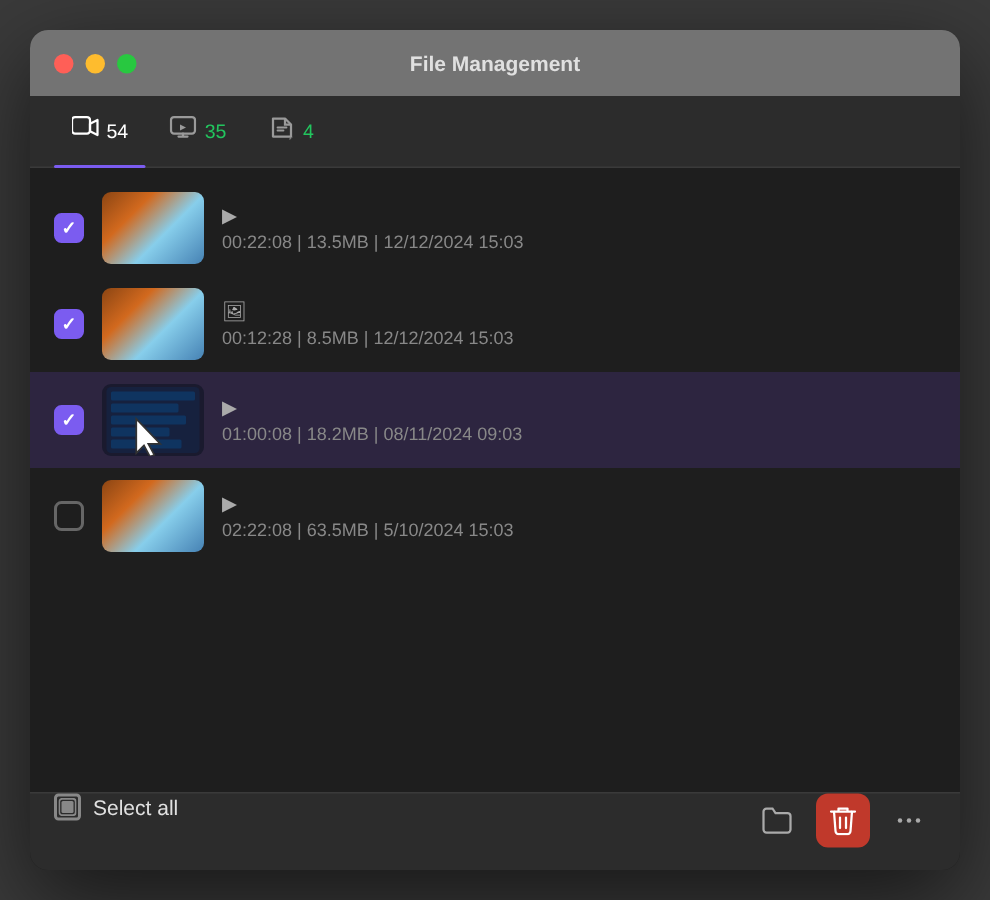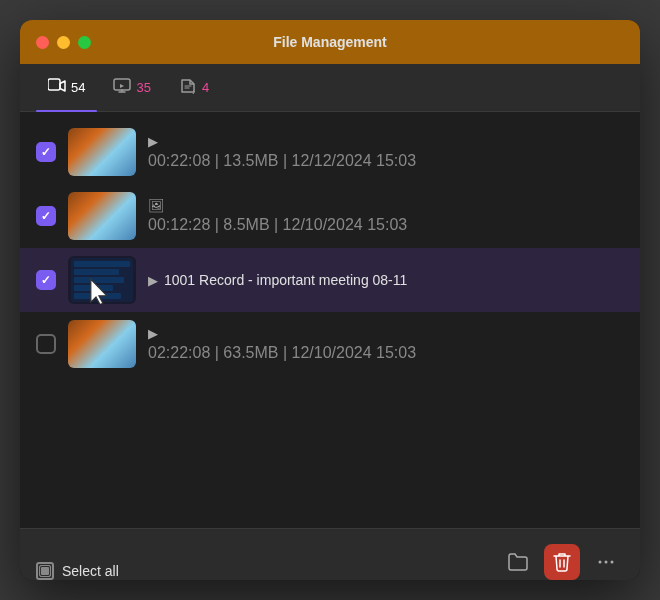--- a/index.html
+++ b/index.html
@@ -19,21 +19,21 @@
       height: 560px;
       background: #1e1e1e;
       border-radius: 12px;
       overflow: hidden;
       display: flex;
       flex-direction: column;
       box-shadow: 0 20px 60px rgba(0,0,0,0.6);
     }
 
     .titlebar {
-      background: #a16207;
+      background: #737373;
       height: 44px;
       display: flex;
       align-items: center;
       padding: 0 16px;
       position: relative;
       flex-shrink: 0;
     }
 
     .traffic-lights {
       display: flex;
@@ -71,21 +71,21 @@
       border-bottom: 1px solid #3a3a3a;
     }
 
     .tab {
       display: flex;
       align-items: center;
       gap: 5px;
       padding: 6px 12px;
       border-radius: 6px;
       cursor: pointer;
-      color: #ec4899;
+      color: #22c55e;
       font-size: 13px;
       font-weight: 500;
       position: relative;
     }
 
     .tab.active {
       color: #ffffff;
     }
 
     .tab.active::after {
@@ -218,34 +218,34 @@
       display: flex;
       align-items: center;
       gap: 6px;
       white-space: nowrap;
       overflow: hidden;
       text-overflow: ellipsis;
     }
 
     .file-meta {
       color: #888;
-      font-size: 16px;
+      font-size: 12px;
       margin-top: 3px;
     }
 
     .file-type-icon {
       font-size: 13px;
       color: #aaa;
     }
 
     .footer {
       background: #2c2c2c;
       height: 52px;
       display: flex;
-      align-items: flex-end;
+      align-items: flex-start;
       justify-content: space-between;
       padding: 0 16px;
       border-top: 1px solid #3a3a3a;
       flex-shrink: 0;
     }
 
     .select-all-btn {
       display: flex;
       align-items: center;
       gap: 8px;
@@ -370,21 +370,21 @@
       </div>
     </div>
 
     <div class="file-item">
       <div class="checkbox checked"></div>
       <div class="thumbnail thumb-2"></div>
       <div class="file-info">
         <div class="file-name">
           <span class="file-type-icon">🖼</span>
         </div>
-        <div class="file-meta">00:12:28 | 8.5MB | 12/10/2024  15:03</div>
+        <div class="file-meta">00:12:28 | 8.5MB | 12/12/2024  15:03</div>
       </div>
     </div>
 
     <div class="file-item highlighted item-3-wrapper">
       <div class="checkbox checked"></div>
       <div class="thumbnail thumb-3">
         <div class="thumb-3-inner">
           <div class="thumb-3-row" style="width:100%"></div>
           <div class="thumb-3-row" style="width:80%"></div>
           <div class="thumb-3-row" style="width:90%"></div>
@@ -392,33 +392,33 @@
           <div class="thumb-3-row" style="width:85%"></div>
         </div>
 
         <svg class="cursor" viewBox="0 0 24 28" fill="none" style="position:absolute;bottom:-5px;left:18px;width:28px;height:32px;pointer-events:none;">
           <path d="M4 2L4 22L8.5 17.5L12 24L14.5 23L11 16.5L18 16.5L4 2Z" fill="white" stroke="#333" stroke-width="1"></path>
         </svg>
       </div>
       <div class="file-info">
         <div class="file-name">
           <span class="file-type-icon">▶</span>
-          <span>1001 Record - important meeting 08-11</span>
         </div>
+        <div class="file-meta">01:00:08 | 18.2MB | 08/11/2024  09:03</div>
       </div>
     </div>
 
     <div class="file-item">
       <div class="checkbox unchecked"></div>
       <div class="thumbnail thumb-4"></div>
       <div class="file-info">
         <div class="file-name">
           <span class="file-type-icon">▶</span>
         </div>
-        <div class="file-meta">02:22:08 | 63.5MB | 12/10/2024  15:03</div>
+        <div class="file-meta">02:22:08 | 63.5MB | 5/10/2024  15:03</div>
       </div>
     </div>
 
   </div>
 
   <div class="footer">
     <button class="select-all-btn">
       <div class="select-all-icon">
         <svg width="12" height="12" viewBox="0 0 12 12" fill="none">
           <rect x="0.5" y="0.5" width="11" height="11" rx="2" fill="none" stroke="#888" stroke-width="1.2"></rect>

